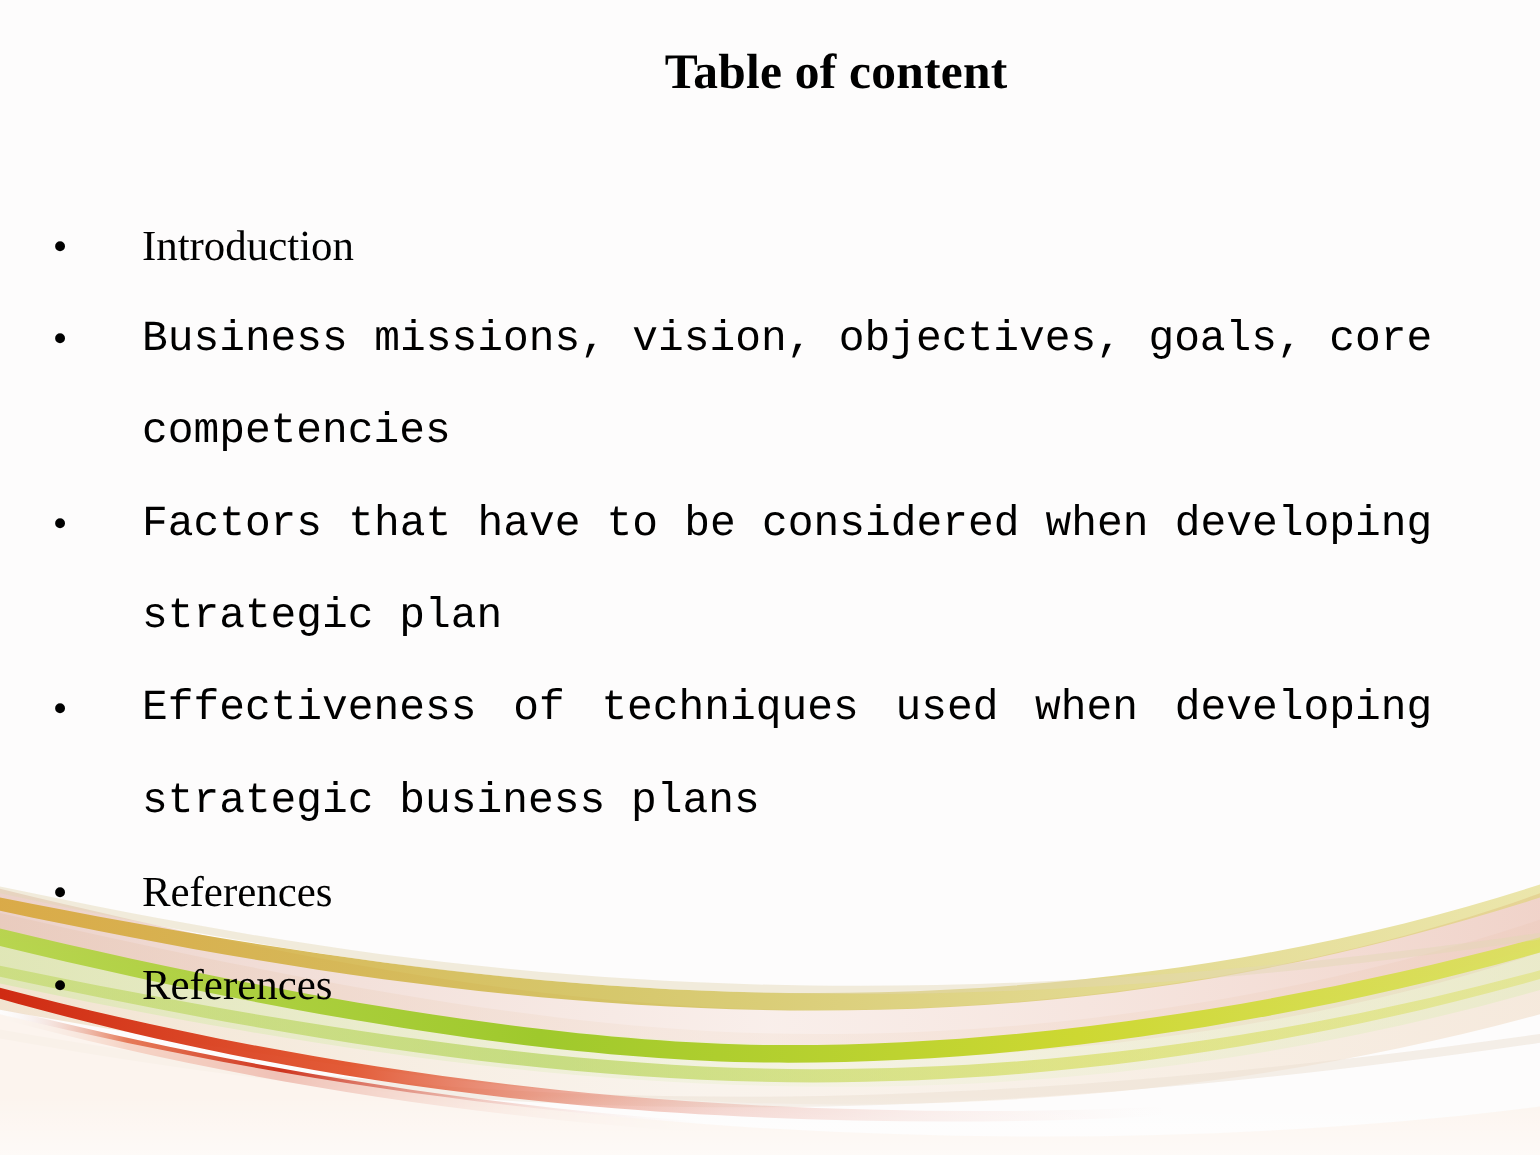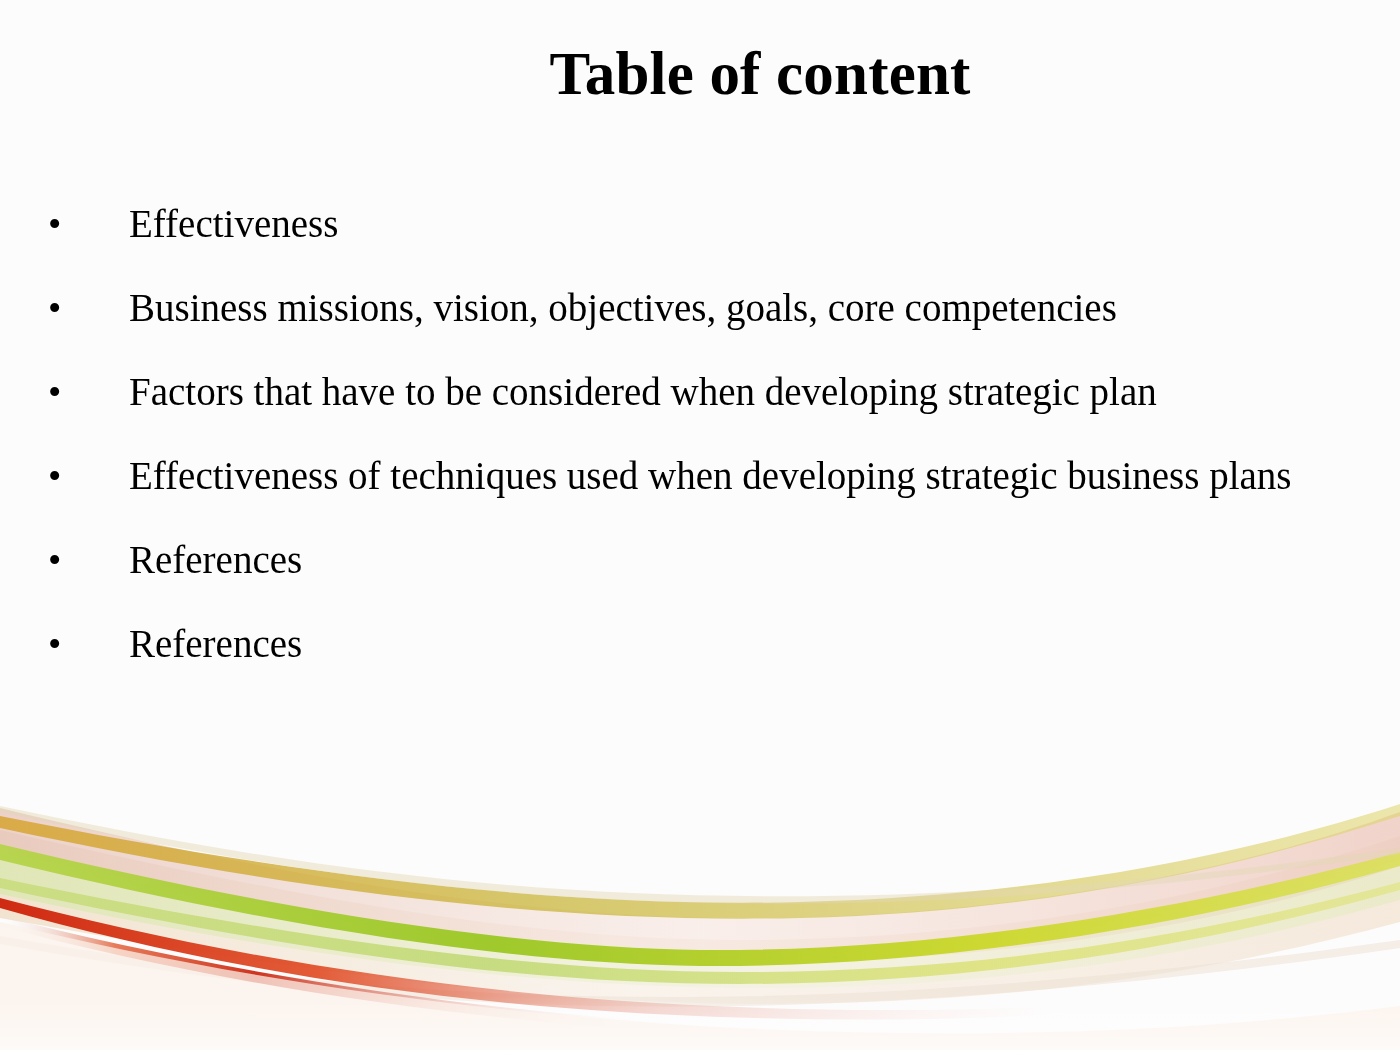--- a/index.html
+++ b/index.html
@@ -45,21 +45,21 @@
     top: 42px;
     width: 1400px;
     text-align: center;
   }
   .slide-title {
     display: inline-block;
     margin: 0;
     padding: 0 0 0 120px;
     font-family: "Liberation Serif", "DejaVu Serif", serif;
     font-weight: bold;
-    font-size: 61px;
+    font-size: 45px;
     line-height: 1.05;
     letter-spacing: 0.2px;
     color: #000000;
     white-space: nowrap;
   }
 
   
   .content {
     position: absolute;
     left: 40px;
@@ -89,20 +89,21 @@
     line-height: 84px;
     color: #000000;
     text-align: justify;
     text-justify: inter-word;
     -webkit-hyphens: none;
     hyphens: none;
   }
   
   .bullet-text.multi {
     text-align-last: left;
+    font-family: Liberation Mono, monospace;
   }
   .bullet-text.single {
     text-align: left;
   }
 </style>
 </head>
 <body>
 
 <div class="slide">
 
@@ -179,21 +180,21 @@
   </div>
 
   <div class="title-block">
     <h1 class="slide-title">Table of content</h1>
   </div>
 
   <div class="content">
 
     <div class="bullet-row">
       <span class="bullet-mark">•</span>
-      <span class="bullet-text single">Effectiveness</span>
+      <span class="bullet-text single">Introduction</span>
     </div>
 
     <div class="bullet-row">
       <span class="bullet-mark">•</span>
       <span class="bullet-text multi">Business missions, vision, objectives, goals, core competencies</span>
     </div>
 
     <div class="bullet-row">
       <span class="bullet-mark">•</span>
       <span class="bullet-text multi">Factors that have to be considered when developing strategic plan</span>

